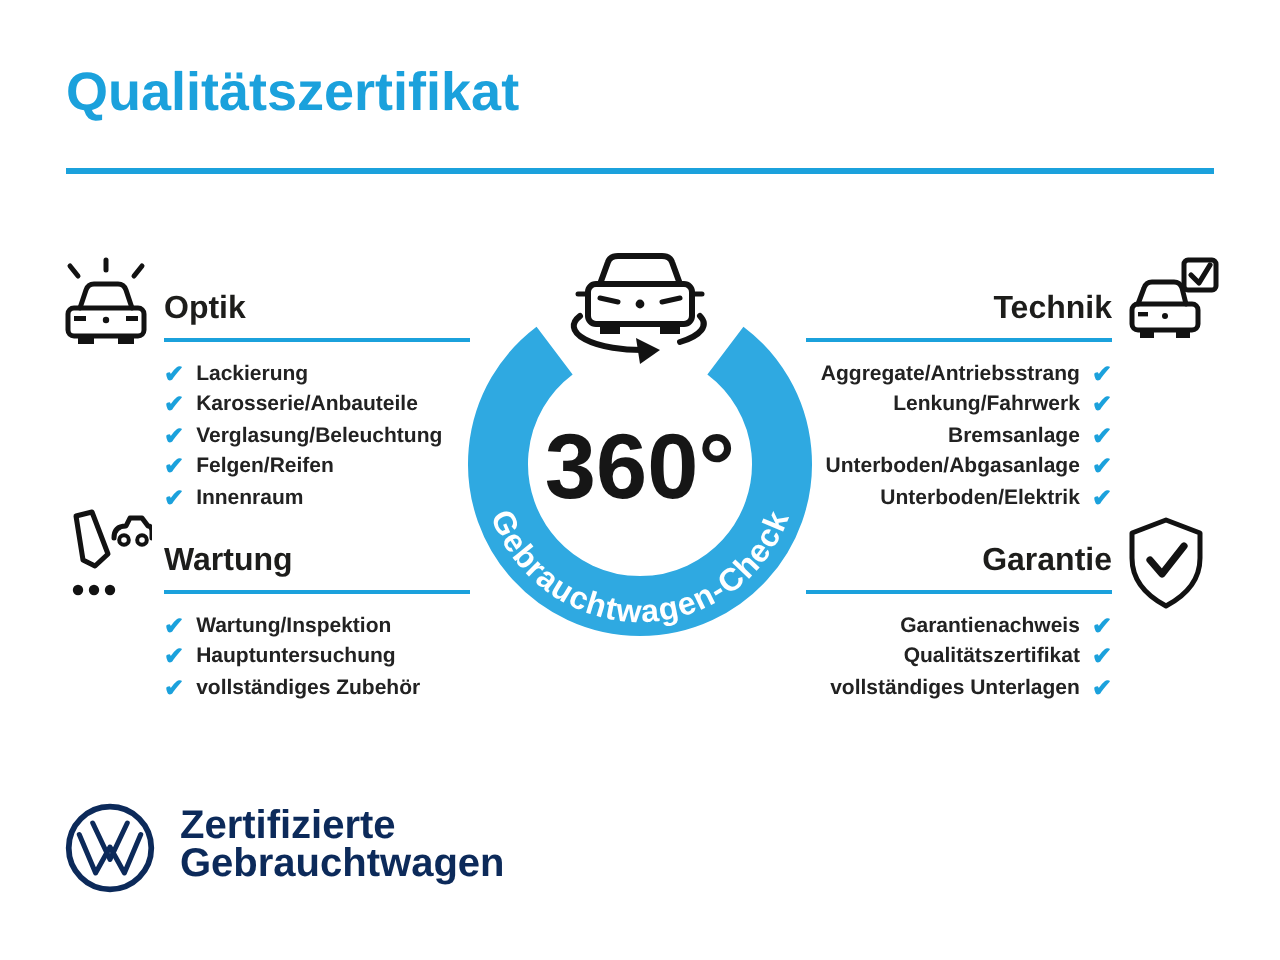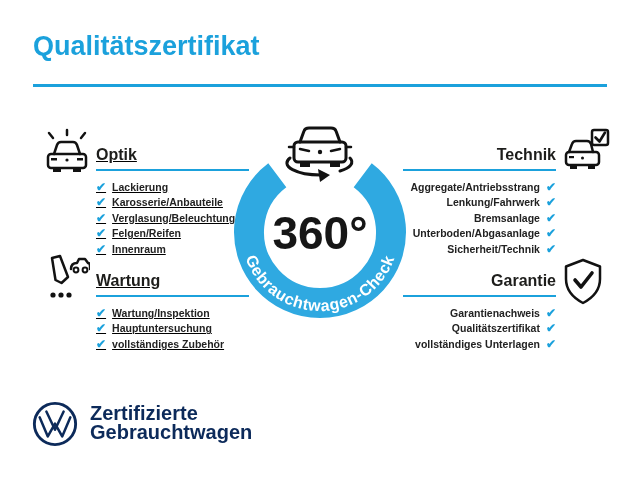--- a/index.html
+++ b/index.html
@@ -19,21 +19,21 @@
     position:absolute;left:33px;top:30px;font-size:27px;line-height:32px;
     font-weight:bold;color:var(--accent-blue);letter-spacing:0px;
   }
   .title-rule{
     position:absolute;left:33px;top:84px;width:574px;height:3px;
     background:var(--accent-blue);
   }
   
   .panel{position:absolute;width:232px;}
   .panel .icon{position:absolute;top:0;width:48px;height:50px;}
-  .panel.left{left:44px;text-decoration:underline;}
+  .panel.left{left:30px;}
   .panel.left .icon{left:0;}
   .panel.left .panel-body{margin-left:52px;width:153px;text-align:left;}
   .panel.right{right:30px;}
   .panel.right .icon{right:0;}
   .panel.right .panel-body{margin-right:54px;margin-left:25px;width:153px;text-align:right;}
   .panel h2{
     margin:0;padding-top:18px;font-size:16px;line-height:17px;
     font-weight:bold;color:var(--heading-black);
   }
   .rule{height:2px;background:var(--accent-blue);margin-top:6px;width:100%;}
@@ -139,21 +139,21 @@
           </li>
         <li>
             <span>Bremsanlage</span>
             <span class="chk">✔</span>
           </li>
         <li>
             <span>Unterboden/Abgasanlage</span>
             <span class="chk">✔</span>
           </li>
         <li>
-            <span>Sicherheit/Technik</span>
+            <span>Unterboden/Elektrik</span>
             <span class="chk">✔</span>
           </li>
       </ul>
     </div>
   </section>
 
   <section class="panel left" style="top:254px;">
     <span class="icon">
       <svg viewBox="0 0 46 50" width="46" height="50">
         <path class="ink" d="M8 4 L16 2 L24 23 L17.5 29 L11.5 26 Z"></path>

